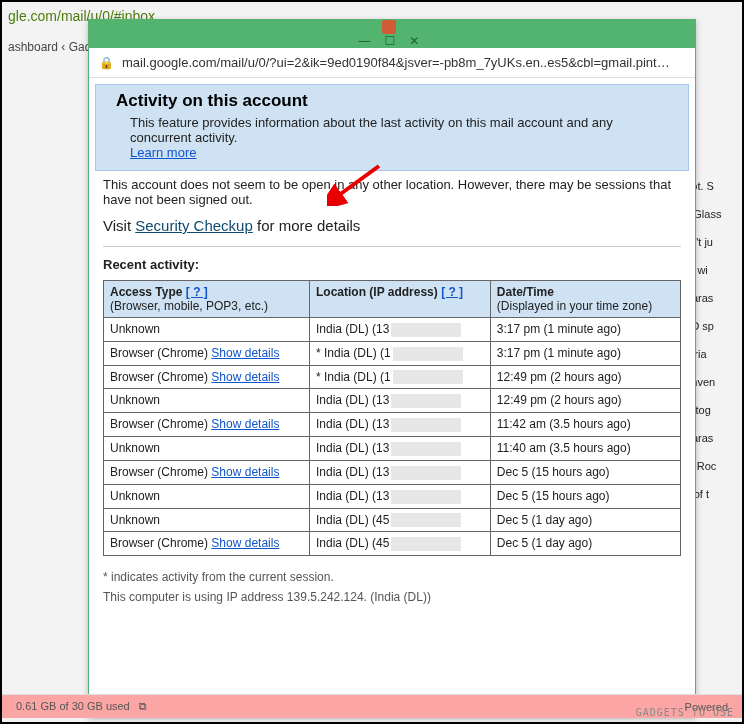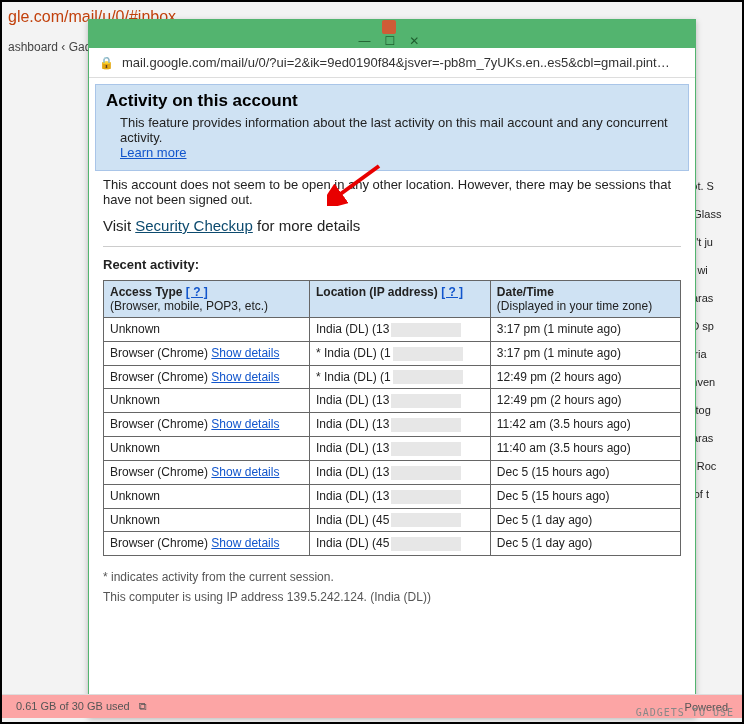--- a/index.html
+++ b/index.html
@@ -1,35 +1,35 @@
 <!DOCTYPE html>
 <html><head>
 <meta charset="utf-8">
 <style>
   * { box-sizing: border-box; }
   html, body { margin:0; padding:0; width:744px; height:724px; font-family: Arial, Helvetica, sans-serif; background:#f3f3f3; }
   .screen { position:relative; width:744px; height:724px; border:2px solid #000; overflow:hidden; }
-  .bg-url { position:absolute; top:6px; left:6px; font-size:16px; color:#c2410c; }
+  .bg-url { position:absolute; top:6px; left:6px; font-size:14px; color:#4d7c0f; }
   .bg-tab { position:absolute; top:38px; left:6px; font-size:12px; color:#444; }
 
   .bg-snippets { position:absolute; right:6px; top:170px; width:60px; font-size:11px; line-height:28px; color:#222; overflow:hidden; }
   .bg-snippets div { white-space:nowrap; }
 
   .popup { position:absolute; left:86px; top:17px; width:608px; height:698px; background:#fff; border:1px solid #53b46f; box-shadow:0 2px 6px rgba(0,0,0,0.25); }
   .titlebar { height:28px; background:#53b46f; color:#fff; display:flex; align-items:center; padding:0 6px;flex-direction:column; }
   .titlebar .favicon { width:14px; height:14px; background:#cf5c36; border-radius:2px; margin-right:6px; }
   .titlebar .title { color:#e8f5e9; font-size:12px; flex:1; white-space:nowrap; overflow:hidden; text-overflow:ellipsis; }
   .titlebar .win-controls { display:flex; gap:14px; font-size:12px; color:#1e5d2e; padding-right:6px;}
   .titlebar .win-controls span { cursor:default; }
 
   .addrbar { height:30px; background:#fff; border-bottom:1px solid #ddd; display:flex; align-items:center; padding:0 10px; gap:8px; }
   .addrbar .lock { font-size:12px; color:#555; }
   .addrbar .url { font-size:13px; color:#333; white-space:nowrap; overflow:hidden; text-overflow:ellipsis; }
 
-  .banner { background:#cfe2f3; border:1px solid #a9c5e8; margin:6px; padding:6px 10px 10px; }
+  .banner { background:#cfe2f3; border:1px solid #a9c5e8; margin:6px; padding:6px 20px 10px; }
   .banner h1 { margin:0 0 4px; font-size:17px; font-weight:bold; color:#000; }
   .banner .desc { margin:0 0 0 14px; font-size:13px; color:#222; }
   .banner a { color:#1155cc; text-decoration:underline; }
 
   .content { padding:0 14px 10px; font-size:13px; color:#222; }
   .content .notice { margin:4px 0 10px; }
   .content .visit-line { font-size:15px; margin:8px 0 12px; }
   .content .visit-line a { color:#0c4a6e; text-decoration:underline; }
   .content hr { border:none; border-top:1px solid #ccc; margin:6px 0 10px; }
   .content h2 { font-size:13px; font-weight:bold; margin:4px 0 8px; }

